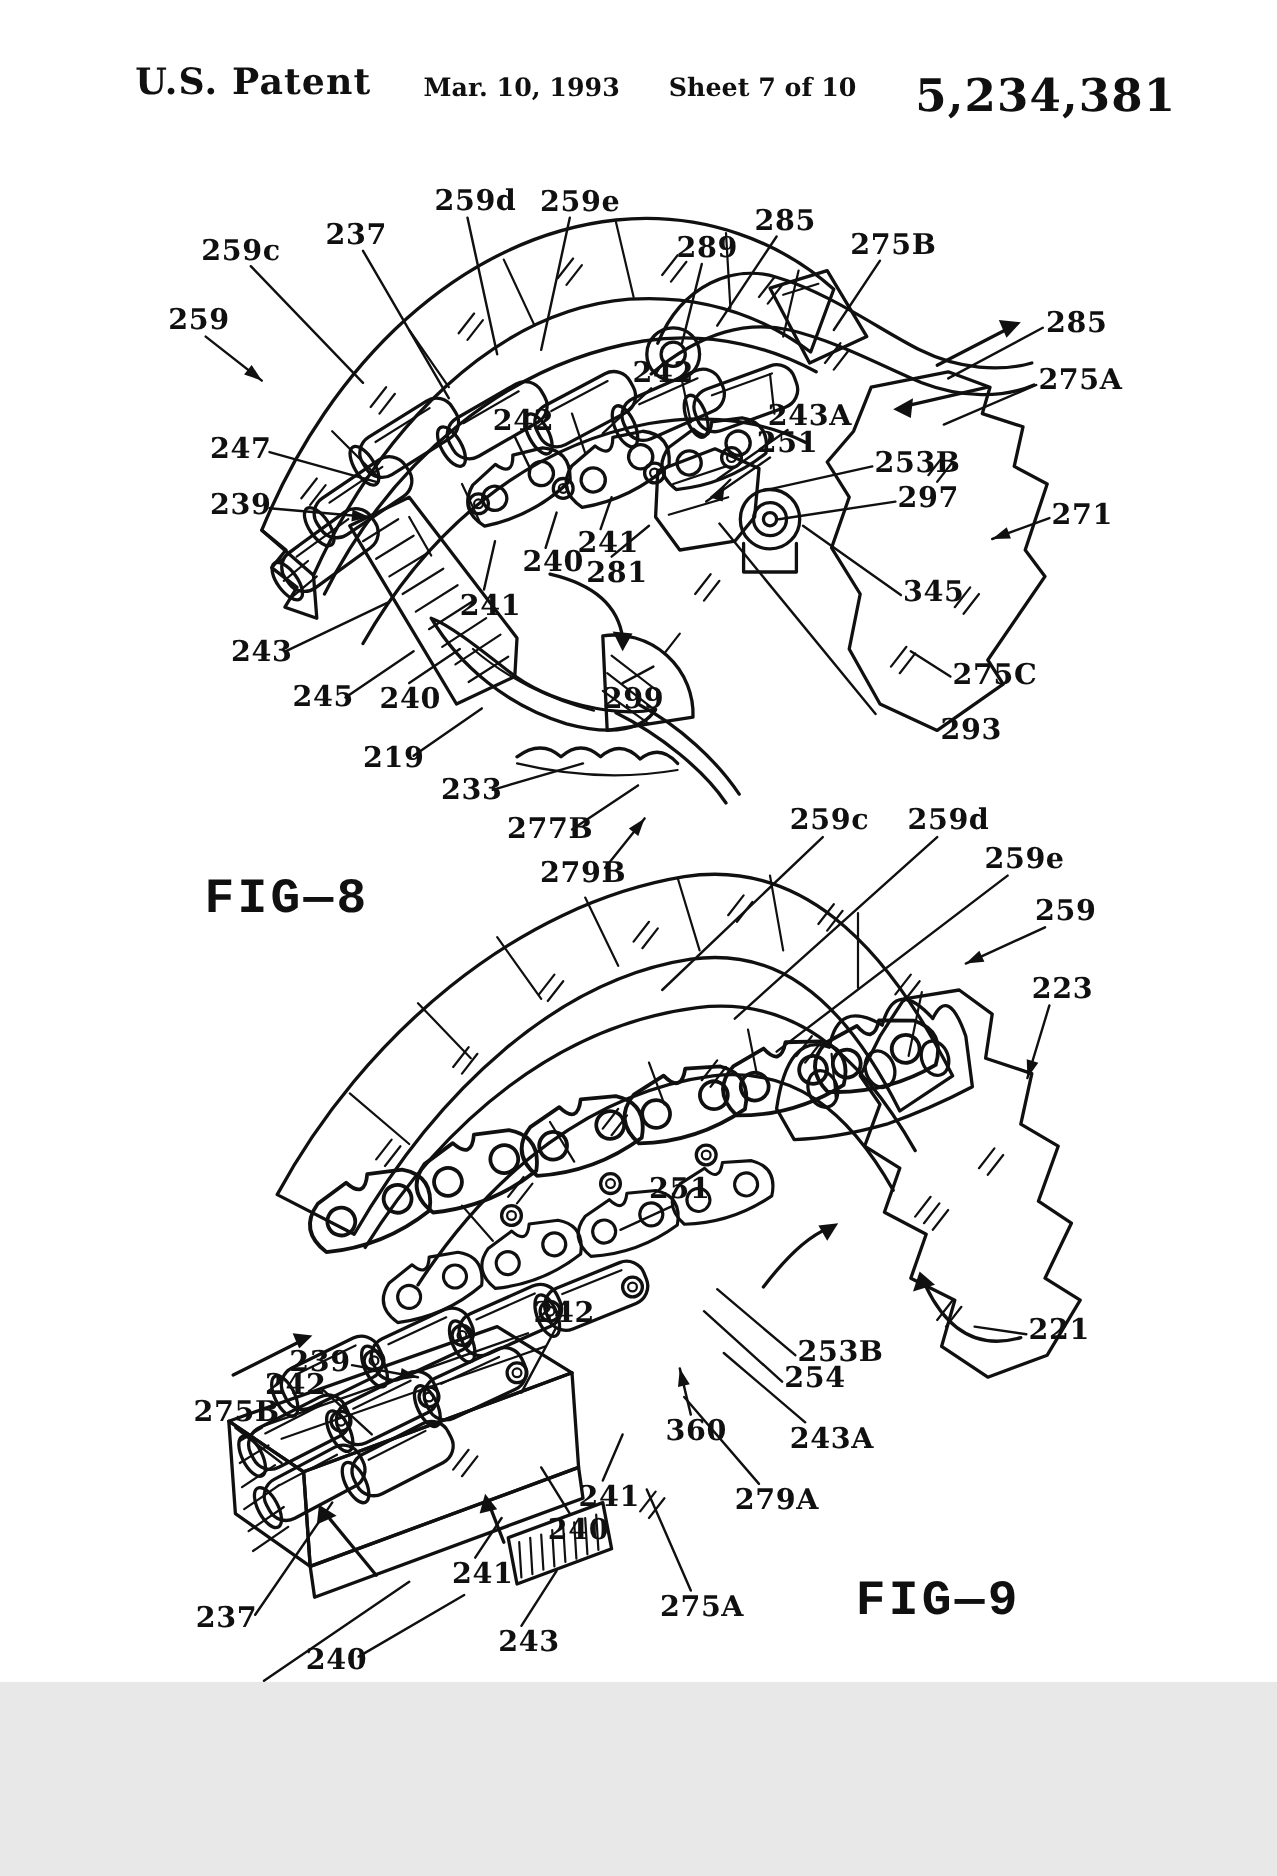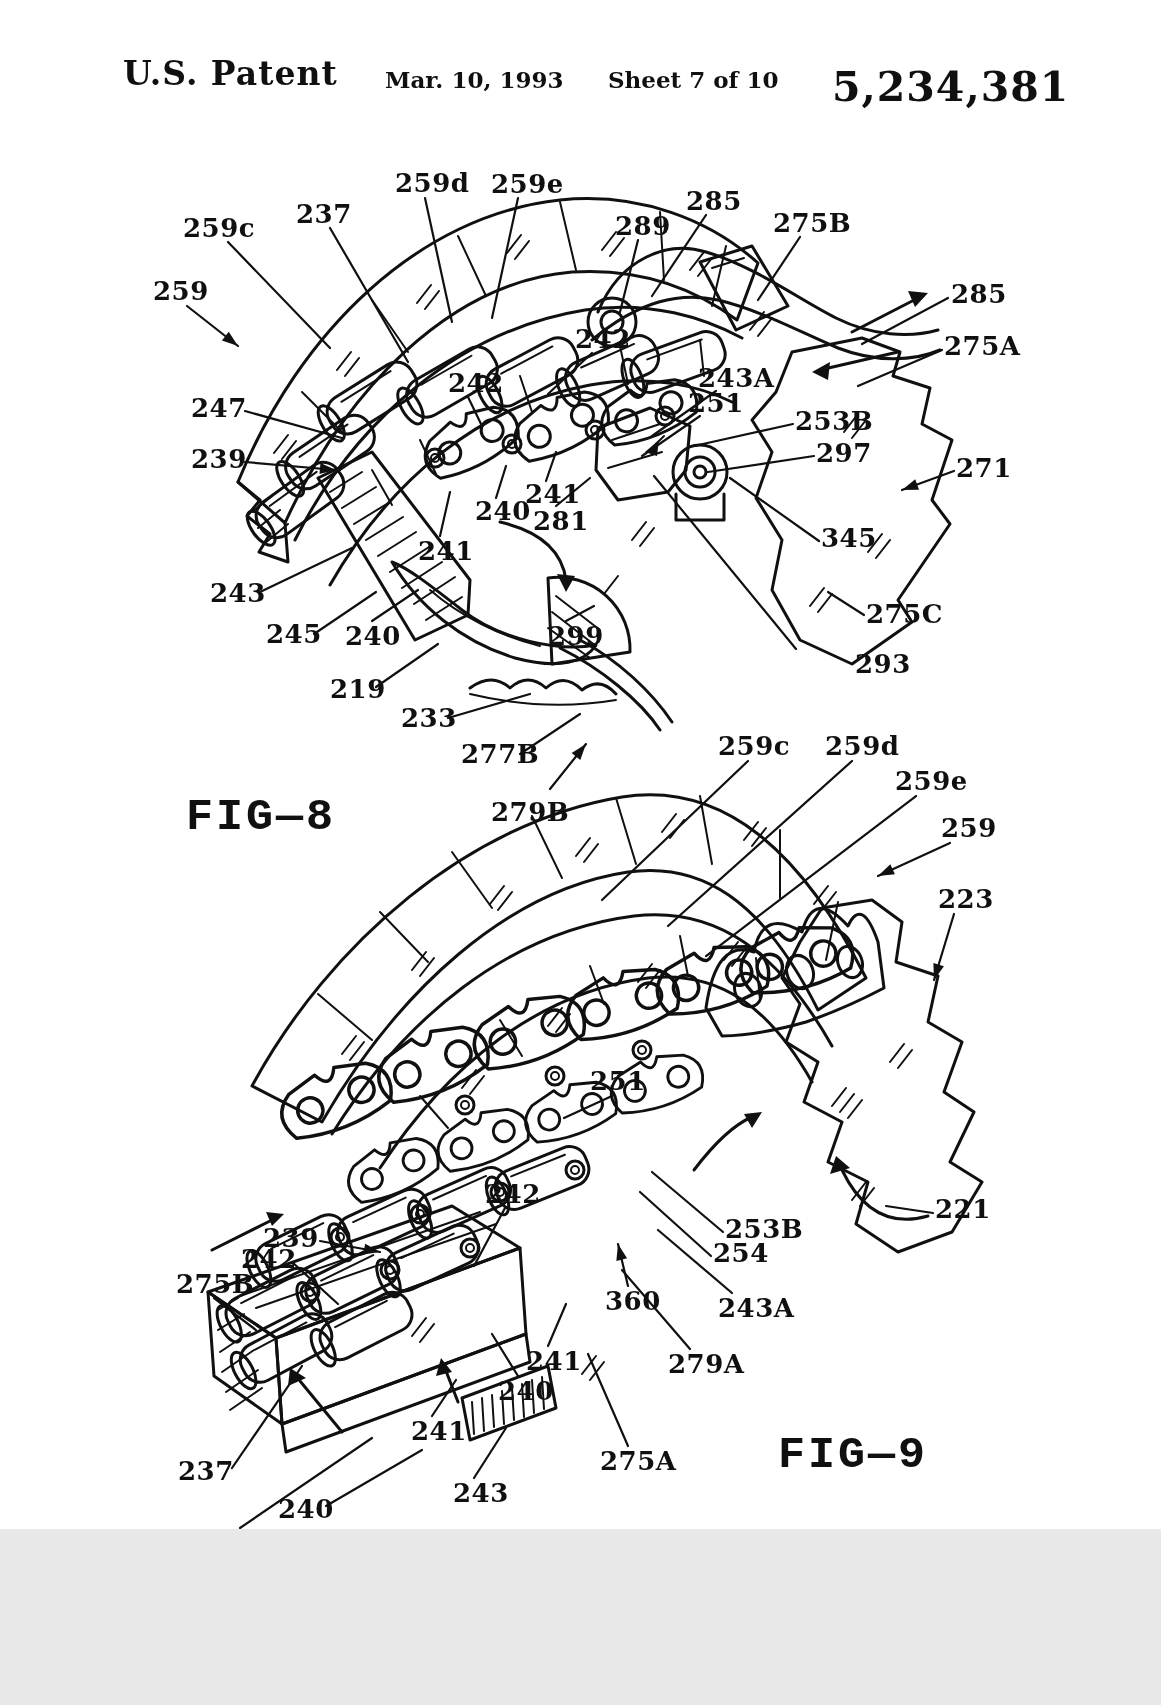--- a/index.html
+++ b/index.html
@@ -296,21 +296,21 @@
       <span class="ref-label" style="left: 418px; top: 538px;">241</span>
       <span class="ref-label" style="left: 210px; top: 580px;">243</span>
       <span class="ref-label" style="left: 866px; top: 601px;">275C</span>
       <span class="ref-label" style="left: 266px; top: 621px;">245</span>
       <span class="ref-label" style="left: 345px; top: 623px;">240</span>
       <span class="ref-label" style="left: 548px; top: 623px;">299</span>
       <span class="ref-label" style="left: 330px; top: 676px;">219</span>
       <span class="ref-label" style="left: 827px; top: 651px; margin-left: 28px;">293</span>
       <span class="ref-label" style="left: 401px; top: 705px;">233</span>
       <span class="ref-label" style="left: 461px; top: 741px;">277B</span>
-      <span class="ref-label" style="left: 491px; top: 799px;">279B</span>
+      <span class="ref-label" style="left: 491px; top: 781px;">279B</span>
     </div>
   <div>
       <span class="ref-label" style="left: 718px; top: 733px;">259c</span>
       <span class="ref-label" style="left: 825px; top: 733px;">259d</span>
       <span class="ref-label" style="left: 895px; top: 768px;">259e</span>
       <span class="ref-label" style="left: 941px; top: 815px;">259</span>
       <span class="ref-label" style="left: 938px; top: 886px;">223</span>
       <span class="ref-label" style="left: 590px; top: 1068px;">251</span>
       <span class="ref-label" style="left: 485px; top: 1181px;">242</span>
       <span class="ref-label" style="left: 935px; top: 1196px;">221</span>

